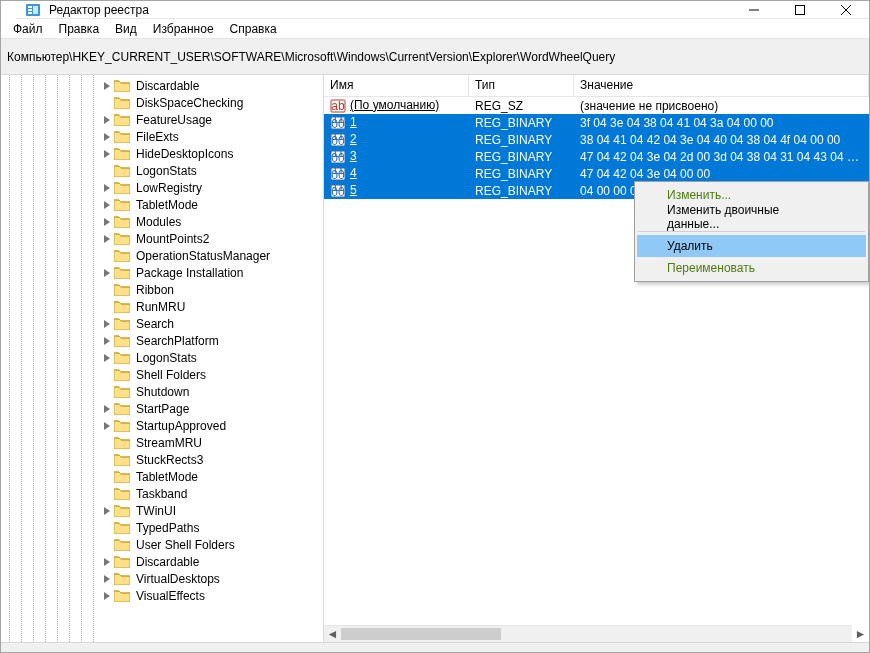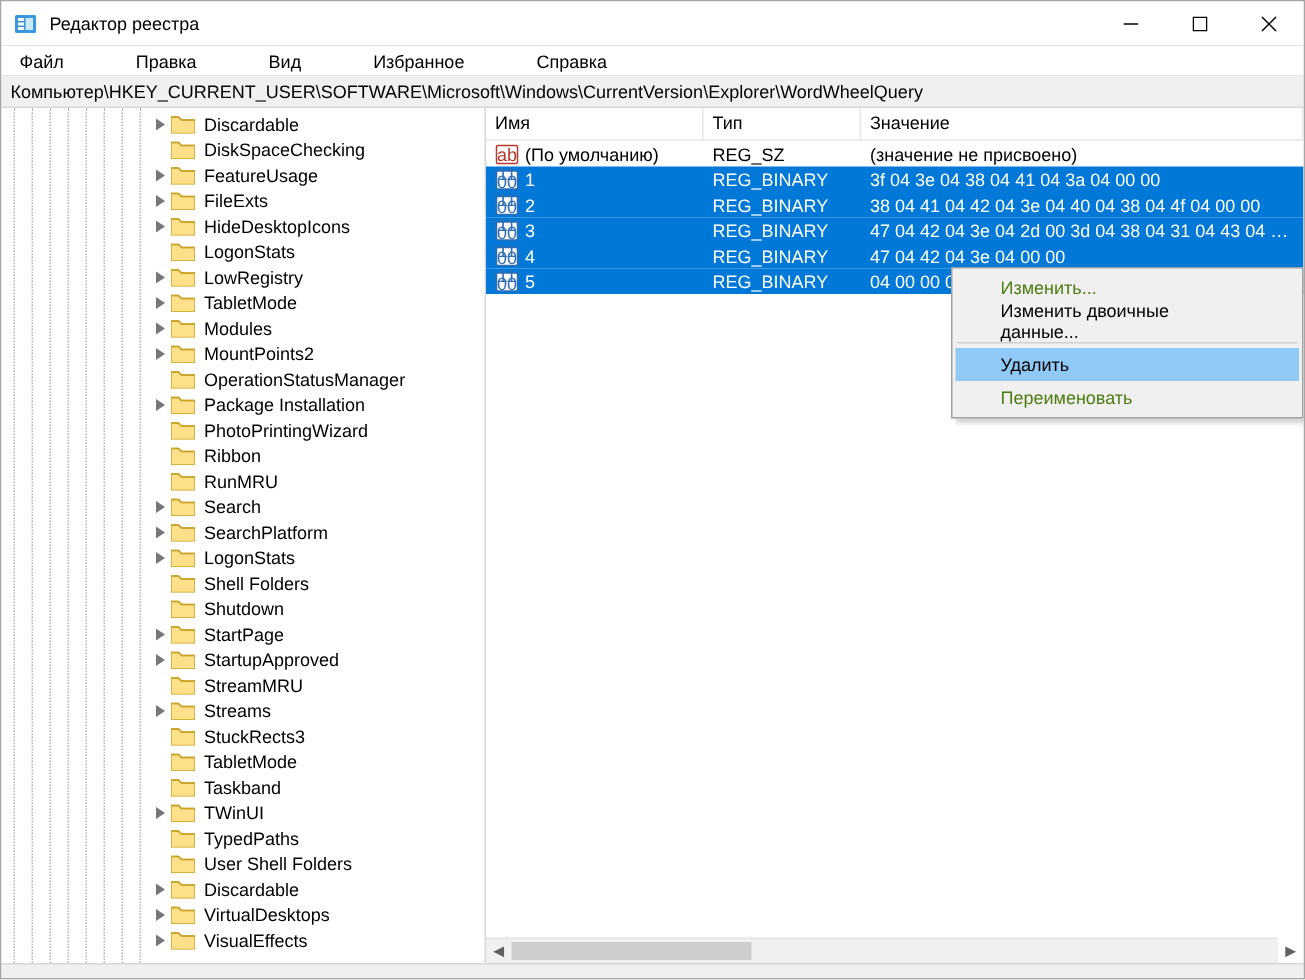--- a/index.html
+++ b/index.html
@@ -1,30 +1,30 @@
 <!DOCTYPE html>
 <html><head>
 <meta charset="utf-8">
 <style>
 * { box-sizing: border-box; margin: 0; padding: 0; font-family: "Segoe UI", Tahoma, sans-serif; font-size: 12px; }
 html, body { width: 870px; height: 653px; overflow: hidden; background: #fff; }
 .window { width: 870px; height: 653px; border: 1px solid #a6a6a6; display: flex; flex-direction: column; background: #fff; }
 
 
-.titlebar { height: 30px; display: flex; align-items: center; background: #fff; border-bottom: 1px solid #e5e5e5; }
+.titlebar { height: 18px; display: flex; align-items: center; background: #fff; border-bottom: 1px solid #e5e5e5; margin-left: 16px; }
 .titlebar .app-icon { width: 16px; height: 16px; margin: 0 8px; }
 .titlebar .title { flex: 1; color: #000; }
 .titlebar .win-btn { width: 46px; height: 30px; display: flex; align-items: center; justify-content: center; }
 
 
-.menubar { height: 20px; display: flex; align-items: center; padding: 0 4px; background: #fff; border-bottom: 1px solid #e5e5e5; gap: 32px; }
+.menubar { height: 20px; display: flex; align-items: center; padding: 0 4px; background: #fff; border-bottom: 1px solid #e5e5e5; }
 .menubar .menu-item { padding: 2px 8px; cursor: default; }
 
 
-.addressbar { height: 21px; display: flex; align-items: center; padding: 2px 6px; background: #f0f0f0; border-bottom: 1px solid #d8d8d8; color: #000; }
+.addressbar { height: 36px; display: flex; align-items: center; padding: 2px 6px; background: #f0f0f0; border-bottom: 1px solid #d8d8d8; color: #000; }
 
 
 .main { flex: 1; display: flex; min-height: 0; }
 .tree-pane { width: 323px; border-right: 1px solid #d8d8d8; overflow: hidden; position: relative; background: #fff; }
 .list-pane { flex: 1; position: relative; background: #fff; overflow: hidden; }
 
 
 .tree { position: absolute; inset: 0; overflow-y: auto; overflow-x: auto; padding-top: 2px; }
 .tree-row { display: flex; align-items: center; height: 17px; white-space: nowrap; padding-left: 100px; }
 .tree-row .twisty { width: 12px; height: 12px; margin-right: 1px; display: inline-flex; align-items: center; justify-content: center; color: #666; }
@@ -39,21 +39,21 @@
 
 .list { position: absolute; inset: 0; overflow: auto; }
 .list-header { display: flex; height: 22px; border-bottom: 1px solid #e5e5e5; background: #fff; position: sticky; top: 0; justify-content: space-between; }
 .list-header .col { padding: 3px 6px; border-right: 1px solid #e5e5e5; color: #000; }
 .col-name { width: 145px; }
 .col-type { width: 105px; }
 .col-val { flex: 1; }
 .list-body { }
 .list-row { display: flex; align-items: center; height: 17px; }
 .list-row .cell { padding: 0 6px; white-space: nowrap; overflow: hidden; text-overflow: ellipsis; }
-.list-row .cell.col-name { display: flex; align-items: center; gap: 4px; }
+.list-row .cell.col-name { display: flex; gap: 4px; text-decoration: underline; }
 .list-row.selected { background: #0078d7; color: #fff; }
 .val-icon { width: 16px; height: 16px; flex-shrink: 0; }
 
 
 .statusbar { height: 10px; background: #f0f0f0; border-top: 1px solid #d8d8d8; }
 
 
 .context-menu { position: absolute; background: #f0f0f0; border: 1px solid #a0a0a0; box-shadow: 3px 3px 3px rgba(0,0,0,.18); padding: 2px; }
 .context-menu .cm-item { height: 22px; display: flex; align-items: center; padding: 0 40px 0 30px; cursor: default; }
 .context-menu .cm-item.hover { background: #90c8f6; }
@@ -280,30 +280,20 @@
             <span class="label">Package Installation</span>
           </div>
           <div class="tree-row">
             <span class="twisty"></span>
             <span class="folder">
               <svg viewBox="0 0 16 13" width="16" height="13">
                 <path d="M0 2 h5 l2 2 h9 v9 h-16 z" fill="#ffe08a" stroke="#c9a227"></path>
                 <path d="M0 2 h5 l2 2 h9" fill="none" stroke="#c9a227"></path>
               </svg>
             </span>
-            <span class="label">PhotoPrintingWizard</span>
-          </div>
-          <div class="tree-row">
-            <span class="twisty"></span>
-            <span class="folder">
-              <svg viewBox="0 0 16 13" width="16" height="13">
-                <path d="M0 2 h5 l2 2 h9 v9 h-16 z" fill="#ffe08a" stroke="#c9a227"></path>
-                <path d="M0 2 h5 l2 2 h9" fill="none" stroke="#c9a227"></path>
-              </svg>
-            </span>
             <span class="label">Ribbon</span>
           </div>
           <div class="tree-row">
             <span class="twisty"></span>
             <span class="folder">
               <svg viewBox="0 0 16 13" width="16" height="13">
                 <path d="M0 2 h5 l2 2 h9 v9 h-16 z" fill="#ffe08a" stroke="#c9a227"></path>
                 <path d="M0 2 h5 l2 2 h9" fill="none" stroke="#c9a227"></path>
               </svg>
             </span>
@@ -401,34 +391,20 @@
           </div>
           <div class="tree-row">
             <span class="twisty"></span>
             <span class="folder">
               <svg viewBox="0 0 16 13" width="16" height="13">
                 <path d="M0 2 h5 l2 2 h9 v9 h-16 z" fill="#ffe08a" stroke="#c9a227"></path>
                 <path d="M0 2 h5 l2 2 h9" fill="none" stroke="#c9a227"></path>
               </svg>
             </span>
             <span class="label">StreamMRU</span>
-          </div>
-          <div class="tree-row">
-            <span class="twisty">
-              <svg width="8" height="8">
-                <path d="M1 0 L7 4 L1 8 Z" fill="#777"></path>
-              </svg>
-            </span>
-            <span class="folder">
-              <svg viewBox="0 0 16 13" width="16" height="13">
-                <path d="M0 2 h5 l2 2 h9 v9 h-16 z" fill="#ffe08a" stroke="#c9a227"></path>
-                <path d="M0 2 h5 l2 2 h9" fill="none" stroke="#c9a227"></path>
-              </svg>
-            </span>
-            <span class="label">Streams</span>
           </div>
           <div class="tree-row">
             <span class="twisty"></span>
             <span class="folder">
               <svg viewBox="0 0 16 13" width="16" height="13">
                 <path d="M0 2 h5 l2 2 h9 v9 h-16 z" fill="#ffe08a" stroke="#c9a227"></path>
                 <path d="M0 2 h5 l2 2 h9" fill="none" stroke="#c9a227"></path>
               </svg>
             </span>
             <span class="label">StuckRects3</span>

